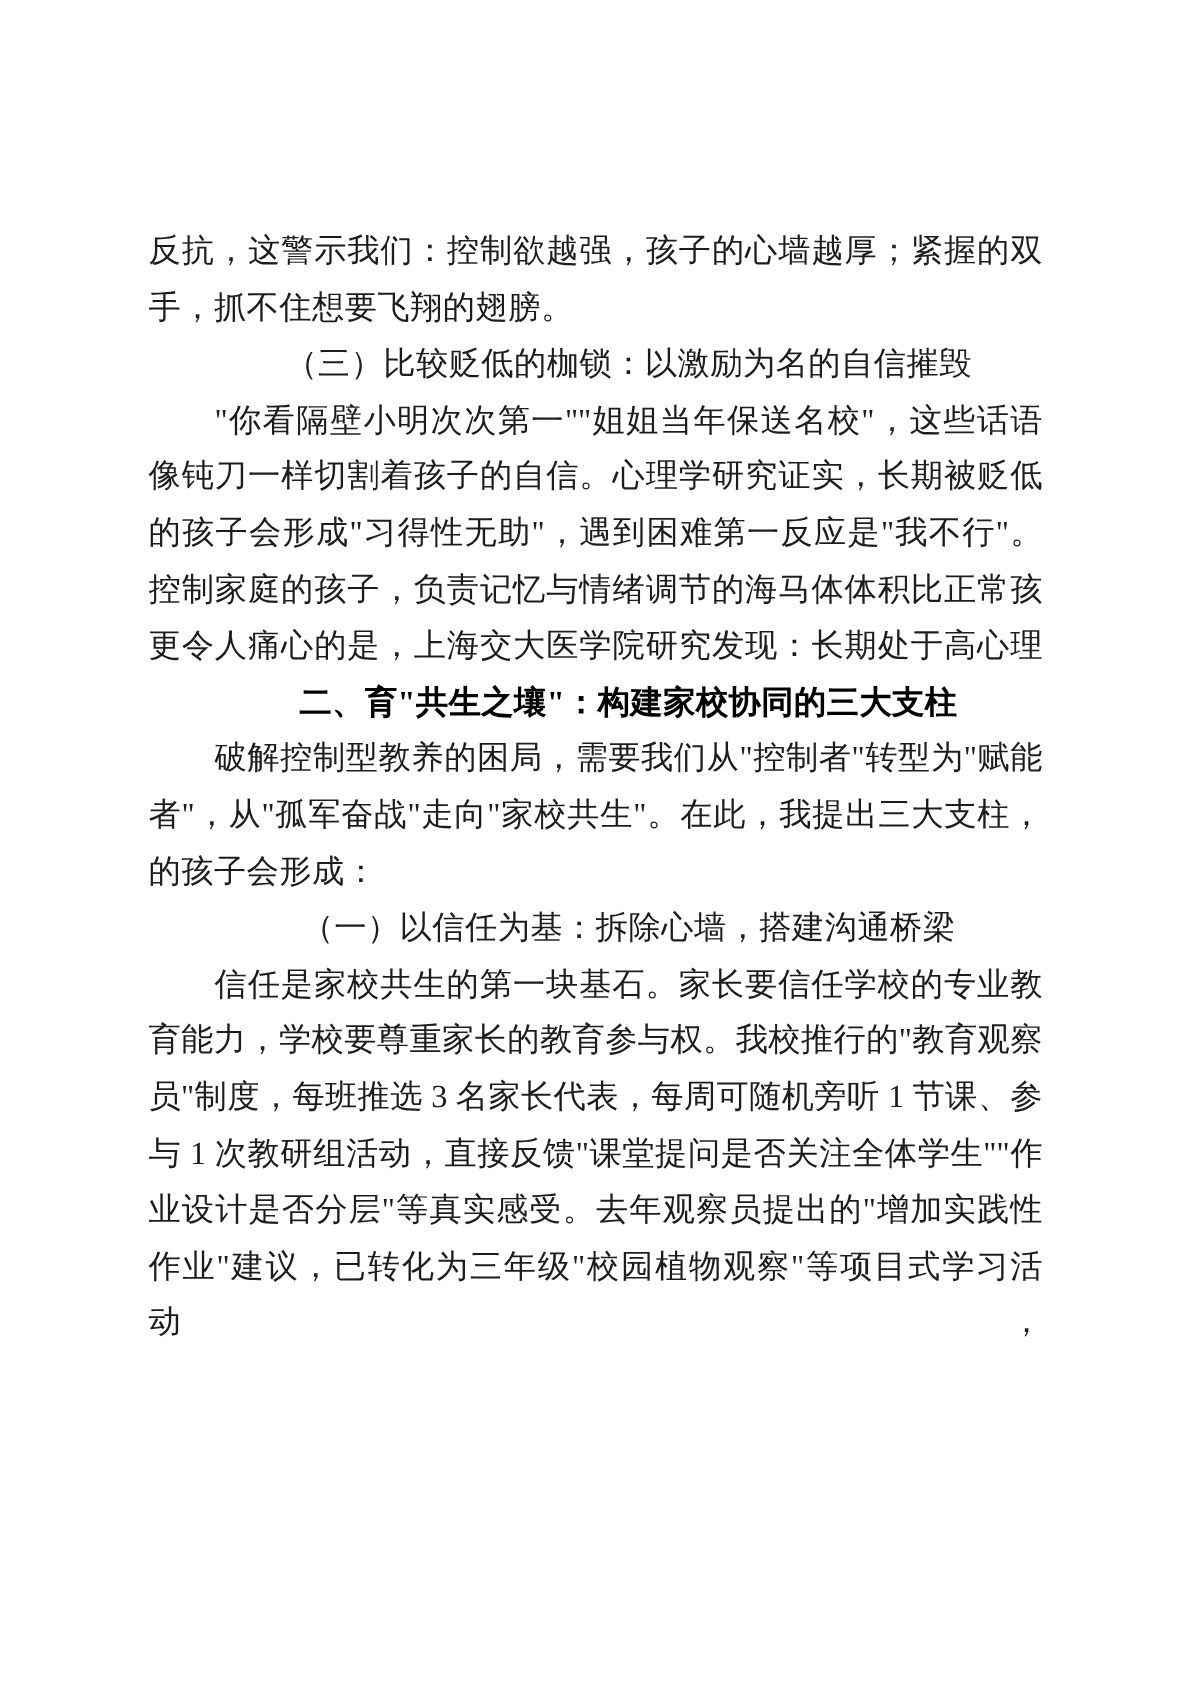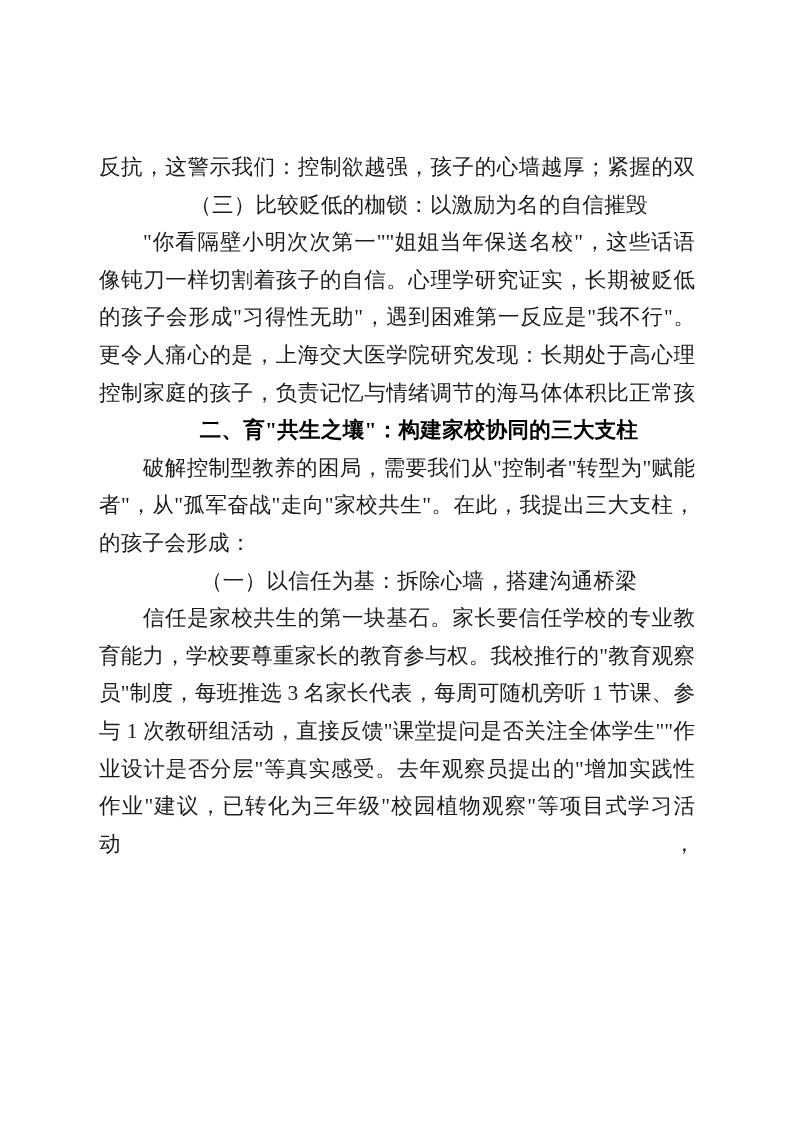--- a/index.html
+++ b/index.html
@@ -52,26 +52,27 @@
     font-weight: bold;
     color: #000000;
   }
 </style>
 </head>
 <body>
 
 <div id="document-page">
   <div id="text-block">
       <div class="line fill">反抗，这警示我们：控制欲越强，孩子的心墙越厚；紧握的双</div>
+      <div class="line">手，抓不住想要飞翔的翅膀。</div>
       <div class="line indent">（三）比较贬低的枷锁：以激励为名的自信摧毁</div>
       <div class="line indent fill">"你看隔壁小明次次第一""姐姐当年保送名校"，这些话语</div>
       <div class="line fill">像钝刀一样切割着孩子的自信。心理学研究证实，长期被贬低</div>
       <div class="line fill">的孩子会形成"习得性无助"，遇到困难第一反应是"我不行"。</div>
+      <div class="line fill">控制家庭的孩子，负责记忆与情绪调节的海马体体积比正常孩</div>
       <div class="line fill">更令人痛心的是，上海交大医学院研究发现：长期处于高心理</div>
-      <div class="line fill">控制家庭的孩子，负责记忆与情绪调节的海马体体积比正常孩</div>
       <div class="line indent bold">二、育"共生之壤"：构建家校协同的三大支柱</div>
       <div class="line indent fill">破解控制型教养的困局，需要我们从"控制者"转型为"赋能</div>
       <div class="line fill">者"，从"孤军奋战"走向"家校共生"。在此，我提出三大支柱，</div>
       <div class="line">的孩子会形成：</div>
       <div class="line indent">（一）以信任为基：拆除心墙，搭建沟通桥梁</div>
       <div class="line indent fill">信任是家校共生的第一块基石。家长要信任学校的专业教</div>
       <div class="line fill">育能力，学校要尊重家长的教育参与权。我校推行的"教育观察</div>
       <div class="line fill">员"制度，每班推选 3 名家长代表，每周可随机旁听 1 节课、参</div>
       <div class="line fill">与 1 次教研组活动，直接反馈"课堂提问是否关注全体学生""作</div>
       <div class="line fill">业设计是否分层"等真实感受。去年观察员提出的"增加实践性</div>

